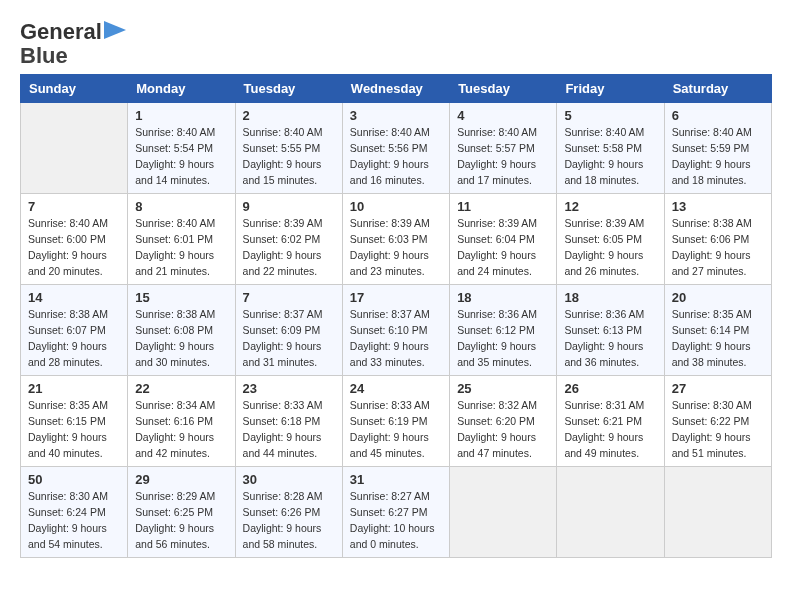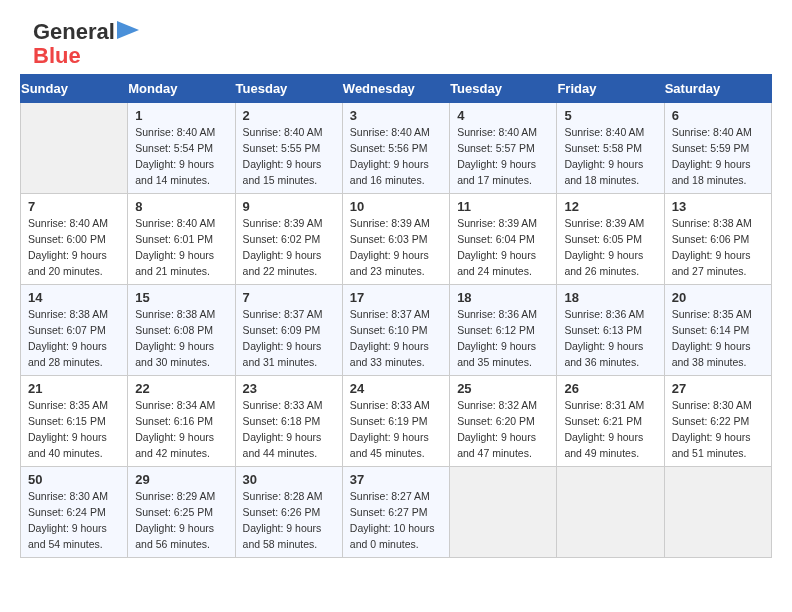--- a/index.html
+++ b/index.html
@@ -8,21 +8,20 @@
       background: #fff;
       width: 792px;
       min-height: 612px;
       padding: 20px;
     }
     .header {
       display: flex;
       justify-content: space-between;
       align-items: flex-start;
       margin-bottom: 6px;
-      margin-left: 13px;
     }
     .logo {
       display: flex;
       flex-direction: column;
       align-items: flex-start;
     }
     .logo-text {
       font-size: 22px;
       font-weight: bold;
       color: #333;
@@ -48,21 +47,21 @@
       width: 100%;
       border-collapse: collapse;
       table-layout: fixed;
     }
     thead tr th {
       background: #2a5cad;
       color: #fff;
       font-size: 13px;
       font-weight: bold;
       text-align: left;
-      padding: 6px 0;
+      padding: 6px 8px;
       border: 1px solid #2a5cad;
     }
     tbody tr td {
       border: 1px solid #ccc;
       vertical-align: top;
       padding: 5px 7px;
       font-size: 11px;
       color: #333;
       min-height: 80px;
       background: #fff;
@@ -93,21 +92,21 @@
 <body>
 
 <div class="header">
   <div class="logo">
     <div class="logo-row">
       <span class="logo-text">General</span>
       <svg width="22" height="18" viewBox="0 0 22 18" style="margin-left:2px;margin-top:-4px;">
         <polygon points="0,0 22,9 0,18" fill="#4a90d9"></polygon>
       </svg>
     </div>
-    <span class="logo-text blue" style="color:#ef4444;font-size:22px;font-weight:bold;">Blue</span>
+    <span class="logo-text blue" style="color:#404040;font-size:22px;font-weight:bold;">Blue</span>
   </div>
   <div class="title-block">
     <div class="month-title"></div>
     <div class="subtitle"></div>
   </div>
 </div>
 
 <table>
   <thead>
     <tr>
@@ -245,21 +244,21 @@
         </td>
         <td>
           <span class="day-number">29</span>
           <div class="day-info">Sunrise: 8:29 AM<br>Sunset: 6:25 PM<br>Daylight: 9 hours and 56 minutes.</div>
         </td>
         <td>
           <span class="day-number">30</span>
           <div class="day-info">Sunrise: 8:28 AM<br>Sunset: 6:26 PM<br>Daylight: 9 hours and 58 minutes.</div>
         </td>
         <td>
-          <span class="day-number">37</span>
+          <span class="day-number">31</span>
           <div class="day-info">Sunrise: 8:27 AM<br>Sunset: 6:27 PM<br>Daylight: 10 hours and 0 minutes.</div>
         </td>
         <td class="empty-cell"></td>
         <td class="empty-cell"></td>
         <td class="empty-cell"></td>
       </tr>
     </tbody>
 </table>
 
 </body></html>

